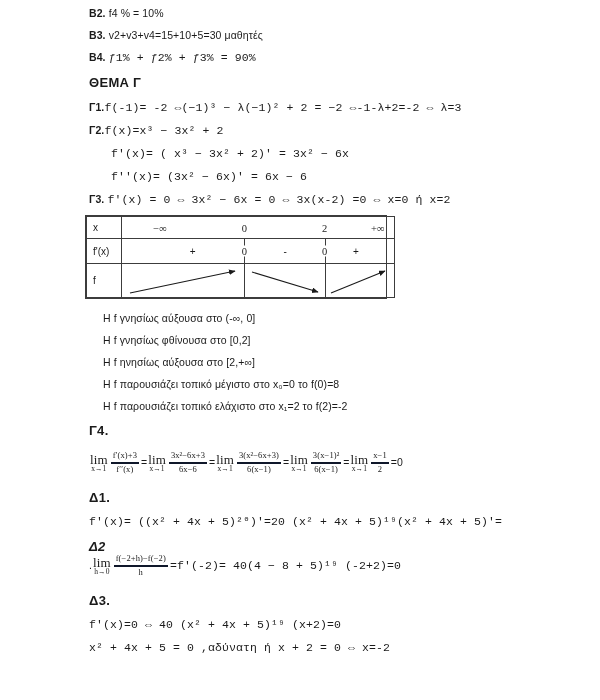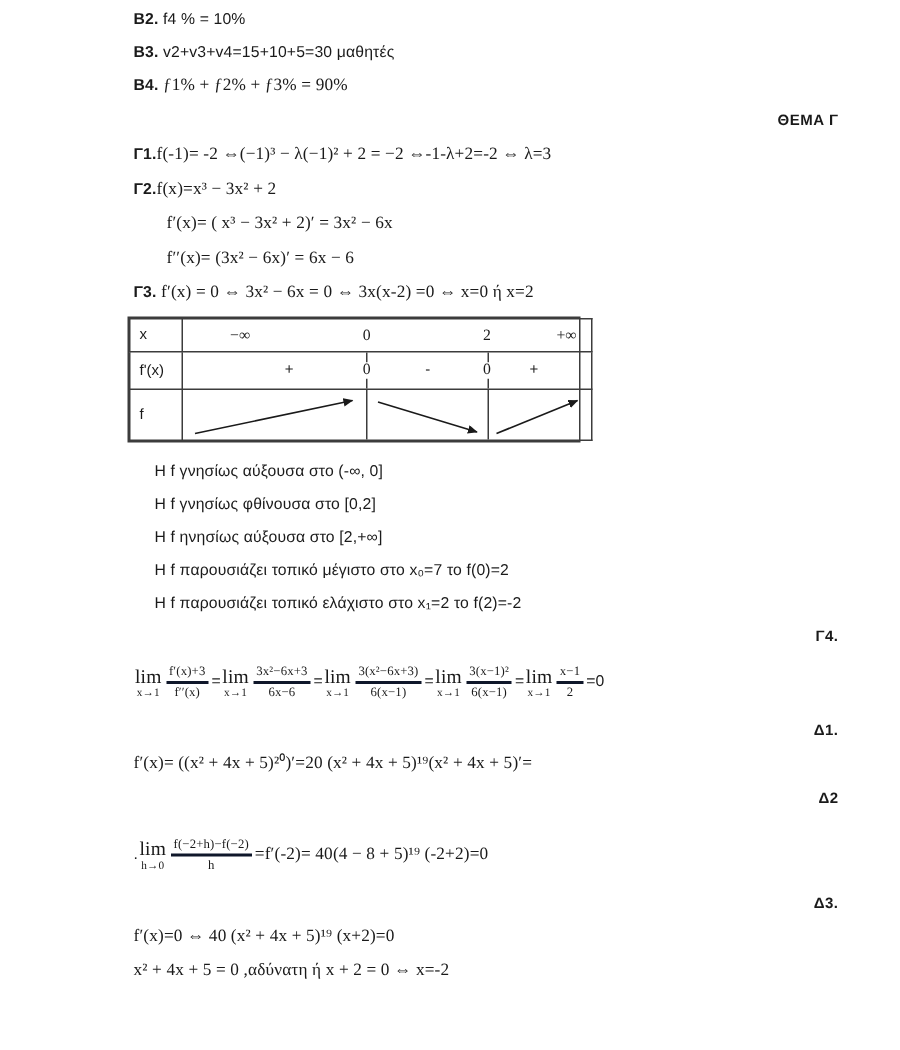--- a/index.html
+++ b/index.html
@@ -33,30 +33,29 @@
     line-height: 1.0;
     margin: 0 0 11.5px 0;
     white-space: nowrap;
     letter-spacing: 0.1px;
   }
   .lbl {
     font-weight: bold;
   }
   .hdr {
     font-weight: bold;
-    font-size: 10px;
+    font-size: 13px;
     margin: 0 0 11.5px 0;
     letter-spacing: 0.3px;
-    text-align: right;
   }
   .indent1 { padding-left: 22px; }
   .indent2 { padding-left: 14px; }
   .tight { margin-bottom: 10px; }
   .mathrm {
-    font-family: Liberation Serif, serif;
+    font-family: Liberation Mono, monospace;
     font-size: 11.5px;
   }
 
   
   .vartable {
     position: relative;
     margin: 6px 0 14px -4px;
     width: 300px;
     border: 1px solid #3c3c3c;
     border-collapse: collapse;
@@ -245,21 +244,21 @@
             </div>
           </td>
         </tr>
       </tbody>
         </table>
     </div>
 
     <div class="line indent2">Η f γνησίως αύξουσα στο (-∞, 0]</div>
     <div class="line indent2">Η f γνησίως φθίνουσα στο [0,2]</div>
     <div class="line indent2">Η f ηνησίως αύξουσα στο [2,+∞]</div>
-    <div class="line indent2">Η f παρουσιάζει τοπικό μέγιστο στο x₀=7 το f(0)=2</div>
+    <div class="line indent2">Η f παρουσιάζει τοπικό μέγιστο στο x₀=0 το f(0)=8</div>
     <div class="line indent2">Η f παρουσιάζει τοπικό ελάχιστο στο x₁=2 το f(2)=-2</div>
 
     <div class="hdr" style="margin-bottom:13px;">Γ4.</div>
 
     <div class="line" style="margin-bottom:15px;">
       <span class="limop">
         <span class="lo-main">lim</span><span class="lo-sub">x→1</span>
       </span><span class="frac">
         <span class="num">f′(x)+3</span>
         <span class="den">f′′(x)</span>
@@ -286,21 +285,21 @@
       </span><span class="eqsmall">=0</span>
     </div>
 
 
     <div class="hdr">Δ1.</div>
 
     <div class="line">
       <span class="mathrm">f′(x)= ((x² + 4x + 5)²⁰)′=20 (x² + 4x + 5)¹⁹(x² + 4x + 5)′=</span>
     </div>
 
-    <div class="hdr" style="margin-top:3px;margin-bottom:20px;">Δ2</div>
+    <div class="hdr" style="margin-top:3px;margin-bottom:0;font-style:italic;">Δ2</div>
 
     <div class="line" style="margin-bottom:15px;">
       <span class="eqsmall">.</span><span class="limop">
         <span class="lo-main">lim</span><span class="lo-sub">h→0</span>
       </span><span class="frac">
         <span class="num">f(−2+h)−f(−2)</span>
         <span class="den">h</span>
       </span><span class="mathrm">=f′(-2)= 40(4 − 8 + 5)¹⁹ (-2+2)=0</span>
     </div>
 

